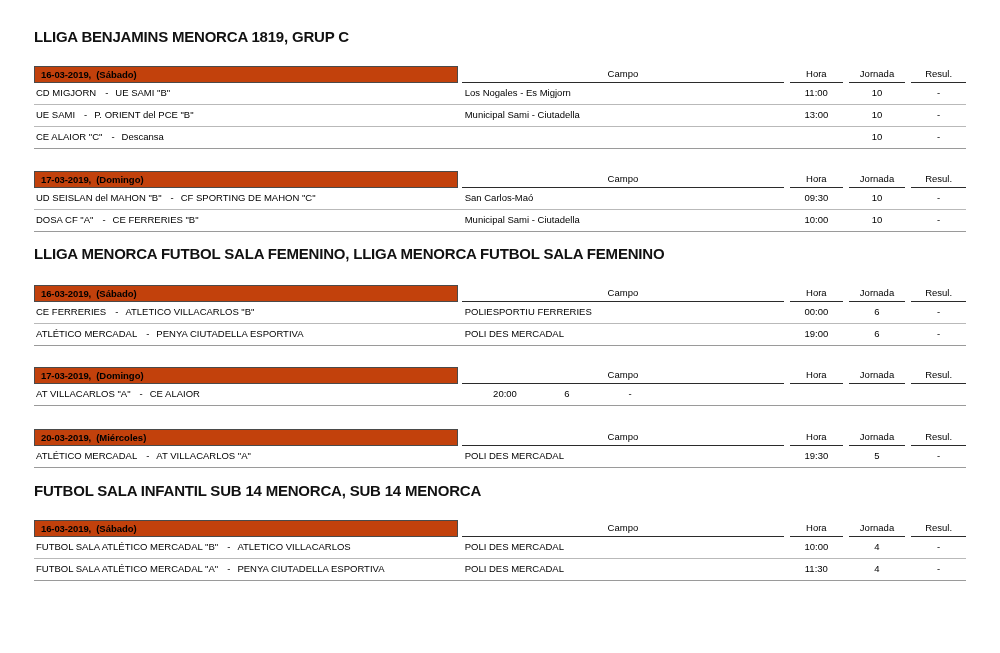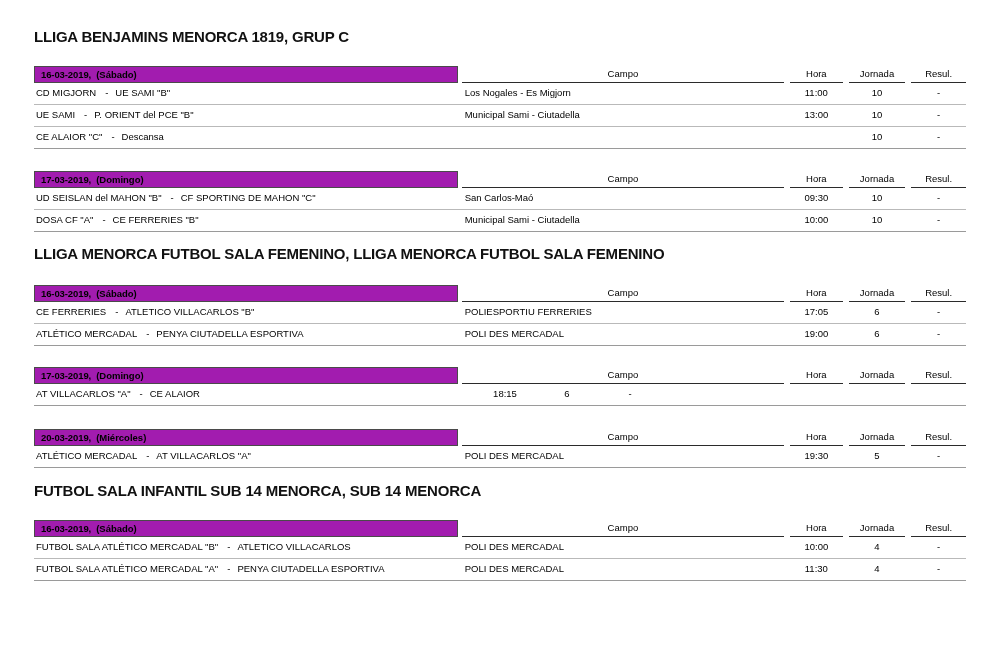--- a/index.html
+++ b/index.html
@@ -40,21 +40,21 @@
   }
   .block-head {
     display: flex;
     flex-direction: row;
     align-items: flex-end;
     height: 17px;
   }
   .date-box {
     width: 434px;
     box-sizing: border-box;
-    background: #a21caf;
+    background: #c2410c;
     border: 1.5px solid #4a4a4a;
     height: 17px;
     line-height: 14px;
     padding: 1px 0 0 6px;
     font-size: 9.5px;
     font-weight: bold;
     color: #000;
     white-space: nowrap;
     overflow: hidden;
   }
@@ -176,21 +176,21 @@
             <div class="head-gap"></div>
             <div class="hcell h-campo">Campo</div>
             <div class="hcell h-hora">Hora</div>
             <div class="hcell h-jorn">Jornada</div>
             <div class="hcell h-res">Resul.</div>
           </div>
           <div class="row">
             <div class="cell c-match"><span>CE FERRERIES</span><span class="sep">-</span><span>ATLETICO VILLACARLOS "B"</span></div>
             <div class="cell c-gap"></div>
             <div class="cell c-campo">POLIESPORTIU FERRERIES</div>
-            <div class="cell c-hora">17:05</div>
+            <div class="cell c-hora">00:00</div>
             <div class="cell c-jorn">6</div>
             <div class="cell c-res">-</div>
           </div>
           <div class="row">
             <div class="cell c-match"><span>ATLÉTICO MERCADAL</span><span class="sep">-</span><span>PENYA CIUTADELLA ESPORTIVA</span></div>
             <div class="cell c-gap"></div>
             <div class="cell c-campo">POLI DES MERCADAL</div>
             <div class="cell c-hora">19:00</div>
             <div class="cell c-jorn">6</div>
             <div class="cell c-res">-</div>
@@ -201,21 +201,21 @@
             <div class="date-box"><span class="dd">17-03-2019,</span><span class="dw">(Domingo)</span></div>
             <div class="head-gap"></div>
             <div class="hcell h-campo">Campo</div>
             <div class="hcell h-hora">Hora</div>
             <div class="hcell h-jorn">Jornada</div>
             <div class="hcell h-res">Resul.</div>
           </div>
           <div class="row">
             <div class="cell c-match"><span>AT VILLACARLOS "A"</span><span class="sep">-</span><span>CE ALAIOR</span></div>
             <div class="cell c-gap"></div>
-            <div class="cell c-hora">18:15</div>
+            <div class="cell c-hora">20:00</div>
             <div class="cell c-jorn">6</div>
             <div class="cell c-res">-</div>
           </div>
         </div>
         <div class="block" style="position: absolute; top: 429px; left: 0px;">
           <div class="block-head">
             <div class="date-box"><span class="dd">20-03-2019,</span><span class="dw">(Miércoles)</span></div>
             <div class="head-gap"></div>
             <div class="hcell h-campo">Campo</div>
             <div class="hcell h-hora">Hora</div>

